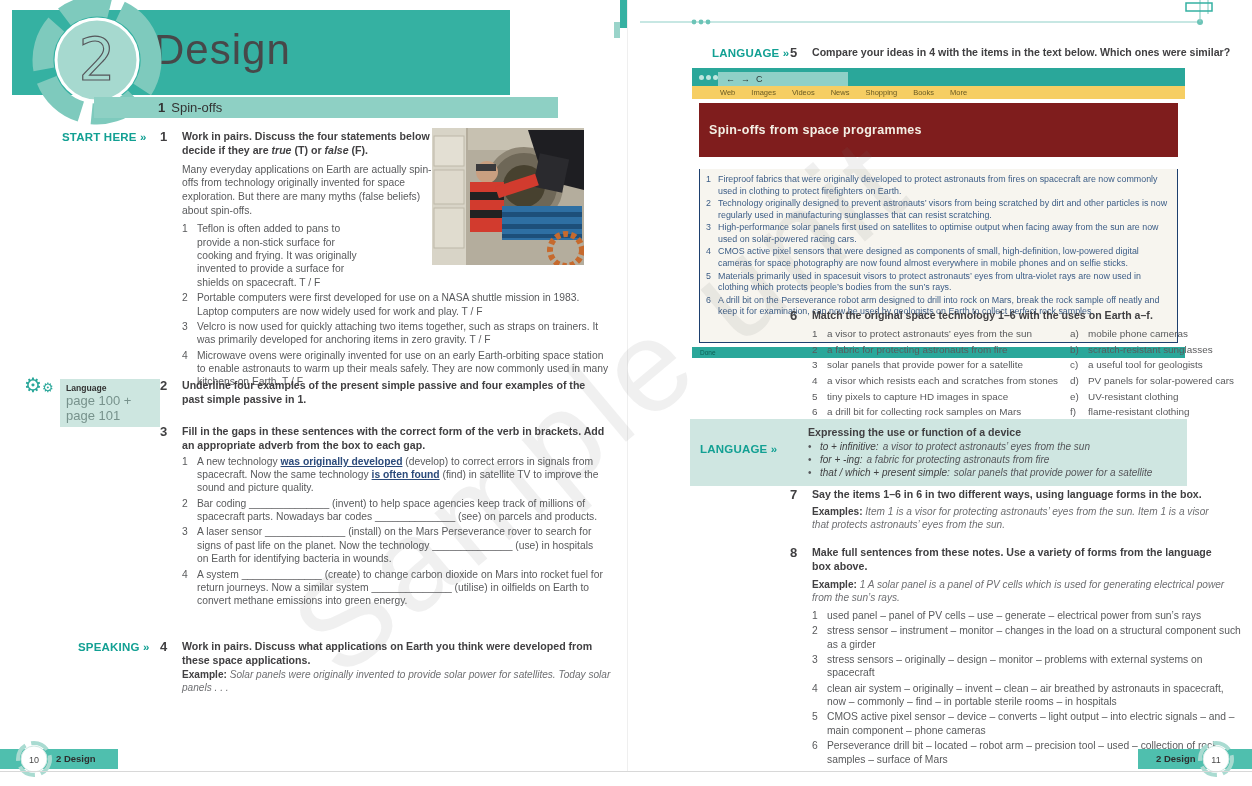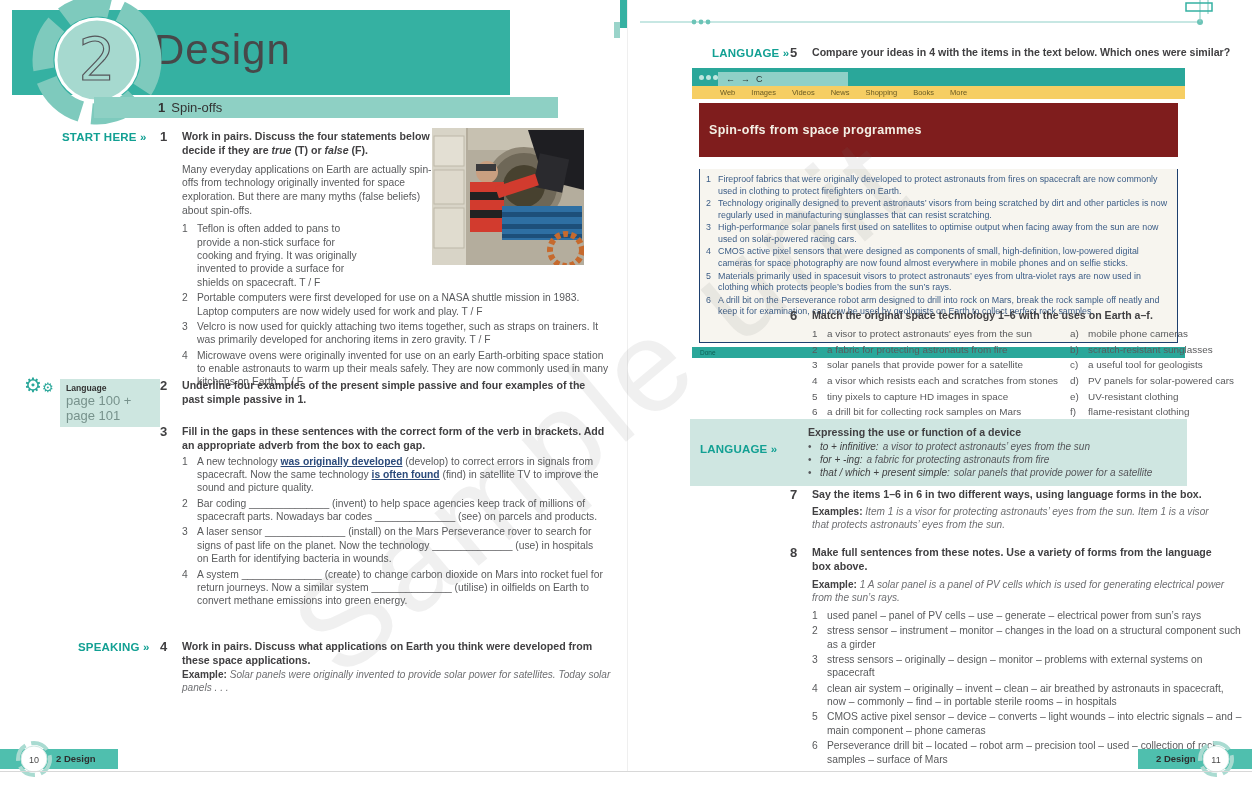--- a/index.html
+++ b/index.html
@@ -382,21 +382,21 @@
         <div class="li">
             <span class="n">3</span>
             <span class="t">stress sensors – originally – design – monitor – problems with external systems on spacecraft</span>
           </div>
         <div class="li">
             <span class="n">4</span>
             <span class="t">clean air system – originally – invent – clean – air breathed by astronauts in spacecraft, now – commonly – find – in portable sterile rooms – in hospitals</span>
           </div>
         <div class="li">
             <span class="n">5</span>
-            <span class="t">CMOS active pixel sensor – device – converts – light wounds – into electric signals – and – main component – phone cameras</span>
+            <span class="t">CMOS active pixel sensor – device – converts – light output – into electric signals – and – main component – phone cameras</span>
           </div>
         <div class="li">
             <span class="n">6</span>
             <span class="t">Perseverance drill bit – located – robot arm – precision tool – used – collection of rock samples – surface of Mars</span>
           </div>
       </div>
     </div>
   </div>
 
   <div class="footbar" style="left:1138px;width:114px;padding-left:18px;box-sizing:border-box;">2  Design</div>

